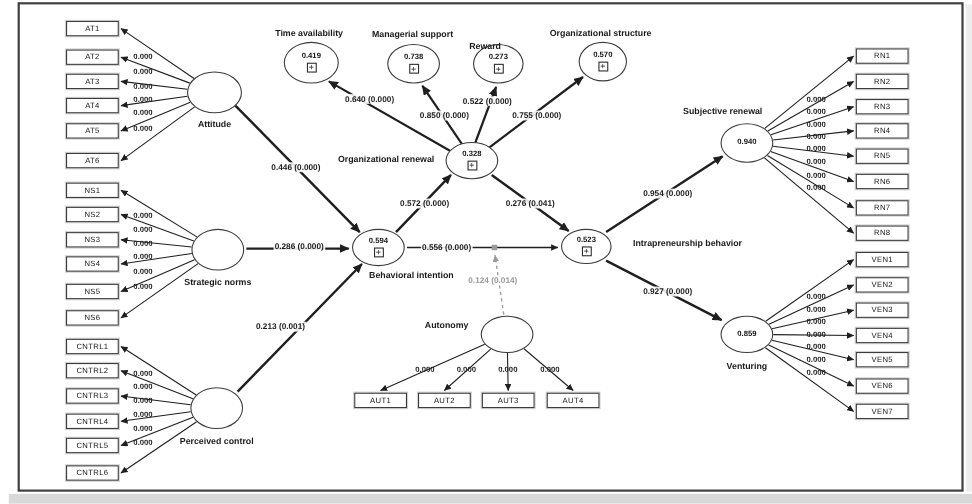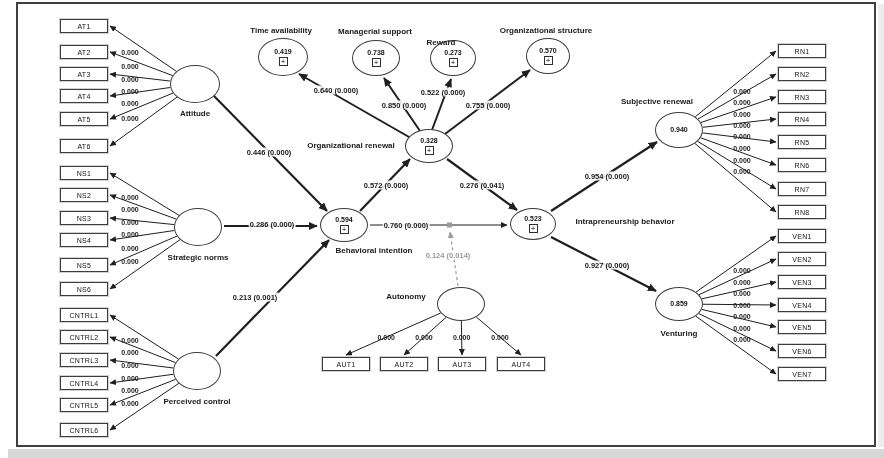--- a/index.html
+++ b/index.html
@@ -176,21 +176,21 @@
     <div class="loading-label" style="left: 500px; top: 337px;">0.000</div>
     <div class="coef" style="left: 269px; top: 152px; text-align: center;">0.446 (0.000)</div>
     <div class="coef" style="left: 272px; top: 224px;">0.286 (0.000)</div>
     <div class="coef" style="left: 255px; top: 297px;">0.213 (0.001)</div>
     <div class="coef" style="left: 386px; top: 185px;">0.572 (0.000)</div>
     <div class="coef" style="left: 336px; top: 90px;">0.640 (0.000)</div>
     <div class="coef" style="left: 404px; top: 105px;">0.850 (0.000)</div>
     <div class="coef" style="left: 443px; top: 92px;">0.522 (0.000)</div>
     <div class="coef" style="left: 488px; top: 105px;">0.755 (0.000)</div>
     <div class="coef" style="left: 482px; top: 185px;">0.276 (0.041)</div>
-    <div class="coef" style="left: 406px; top: 225px;">0.760 (0.000)</div>
+    <div class="coef" style="left: 406px; top: 225px;">0.556 (0.000)</div>
     <div class="coef" style="left: 607px; top: 176px;">0.954 (0.000)</div>
     <div class="coef" style="left: 607px; top: 265px;">0.927 (0.000)</div>
     <div class="coef gray" style="left: 448px; top: 255px;">0.124 (0.014)</div>
     <div class="latent" style="left: 170px; top: 65px; width: 50px; height: 38px;"></div>
     <div class="node-label" style="left: 195px; top: 113px;">Attitude</div>
     <div class="latent" style="left: 174px; top: 208px; width: 48px; height: 38px;"></div>
     <div class="node-label" style="left: 198px; top: 257px;">Strategic norms</div>
     <div class="latent" style="left: 173px; top: 352px; width: 48px; height: 38px;"></div>
     <div class="node-label" style="left: 197px; top: 401px;">Perceived control</div>
     <div class="latent" style="left: 258px; top: 38px; width: 50px; height: 38px;">

